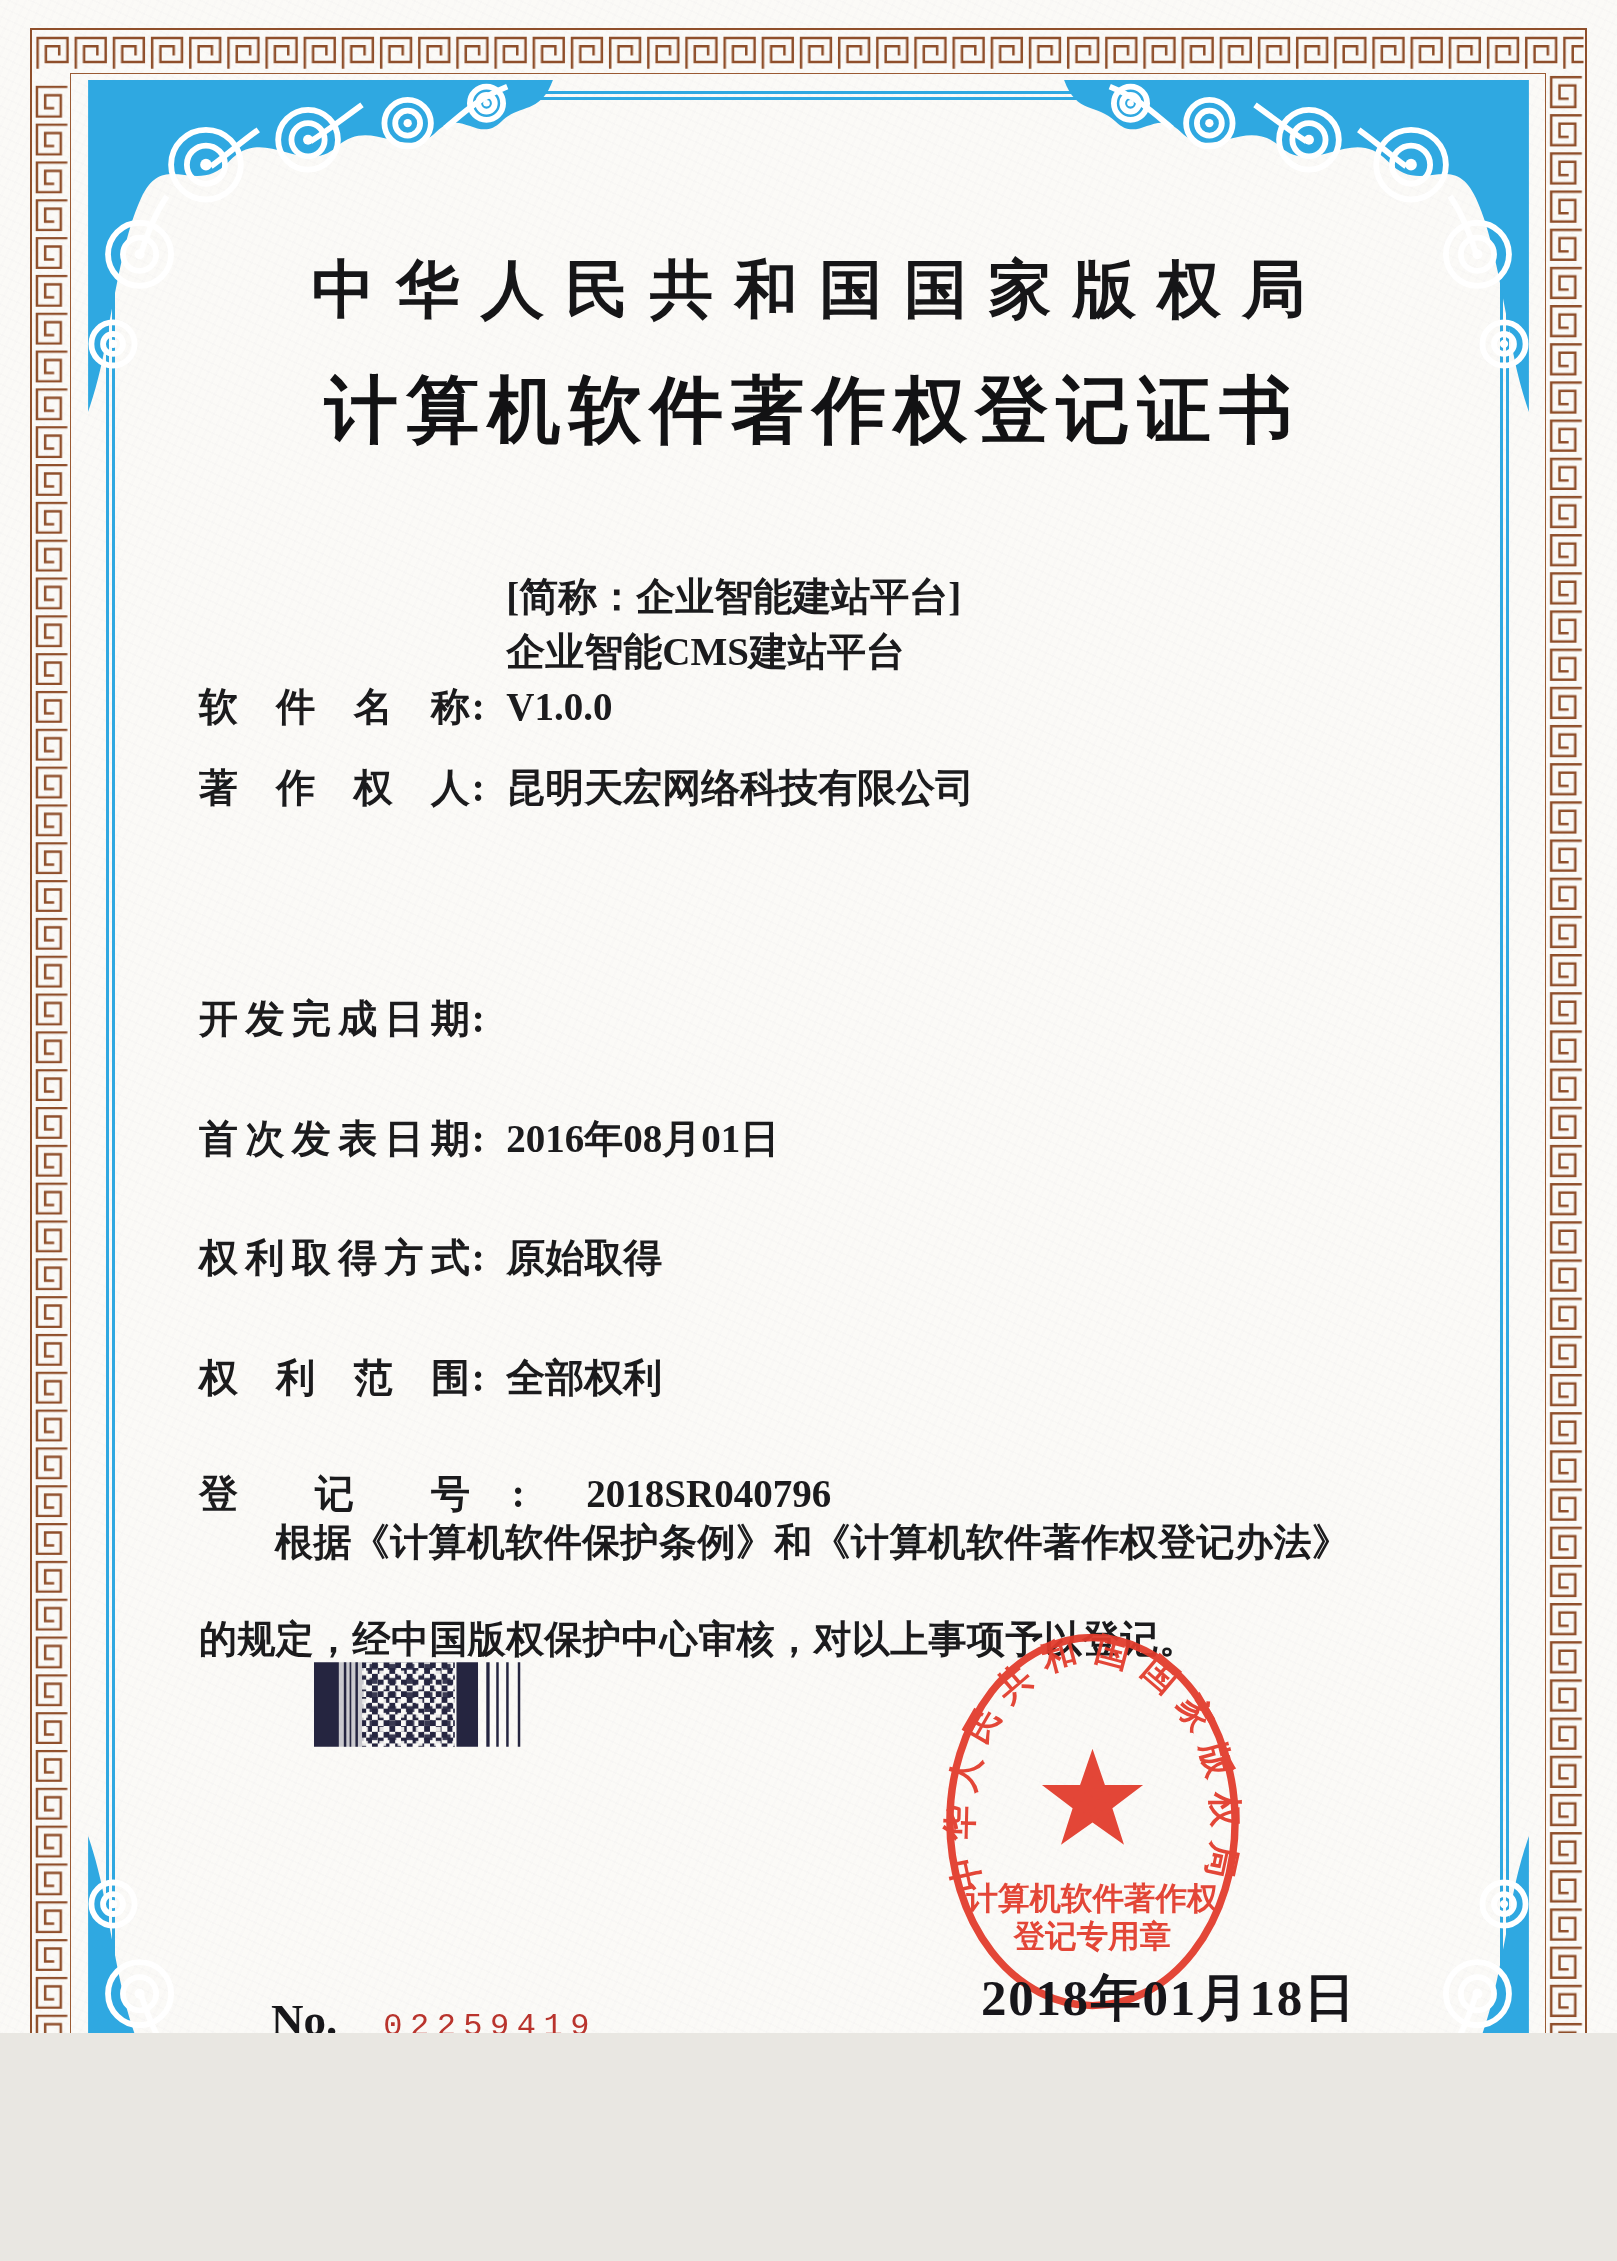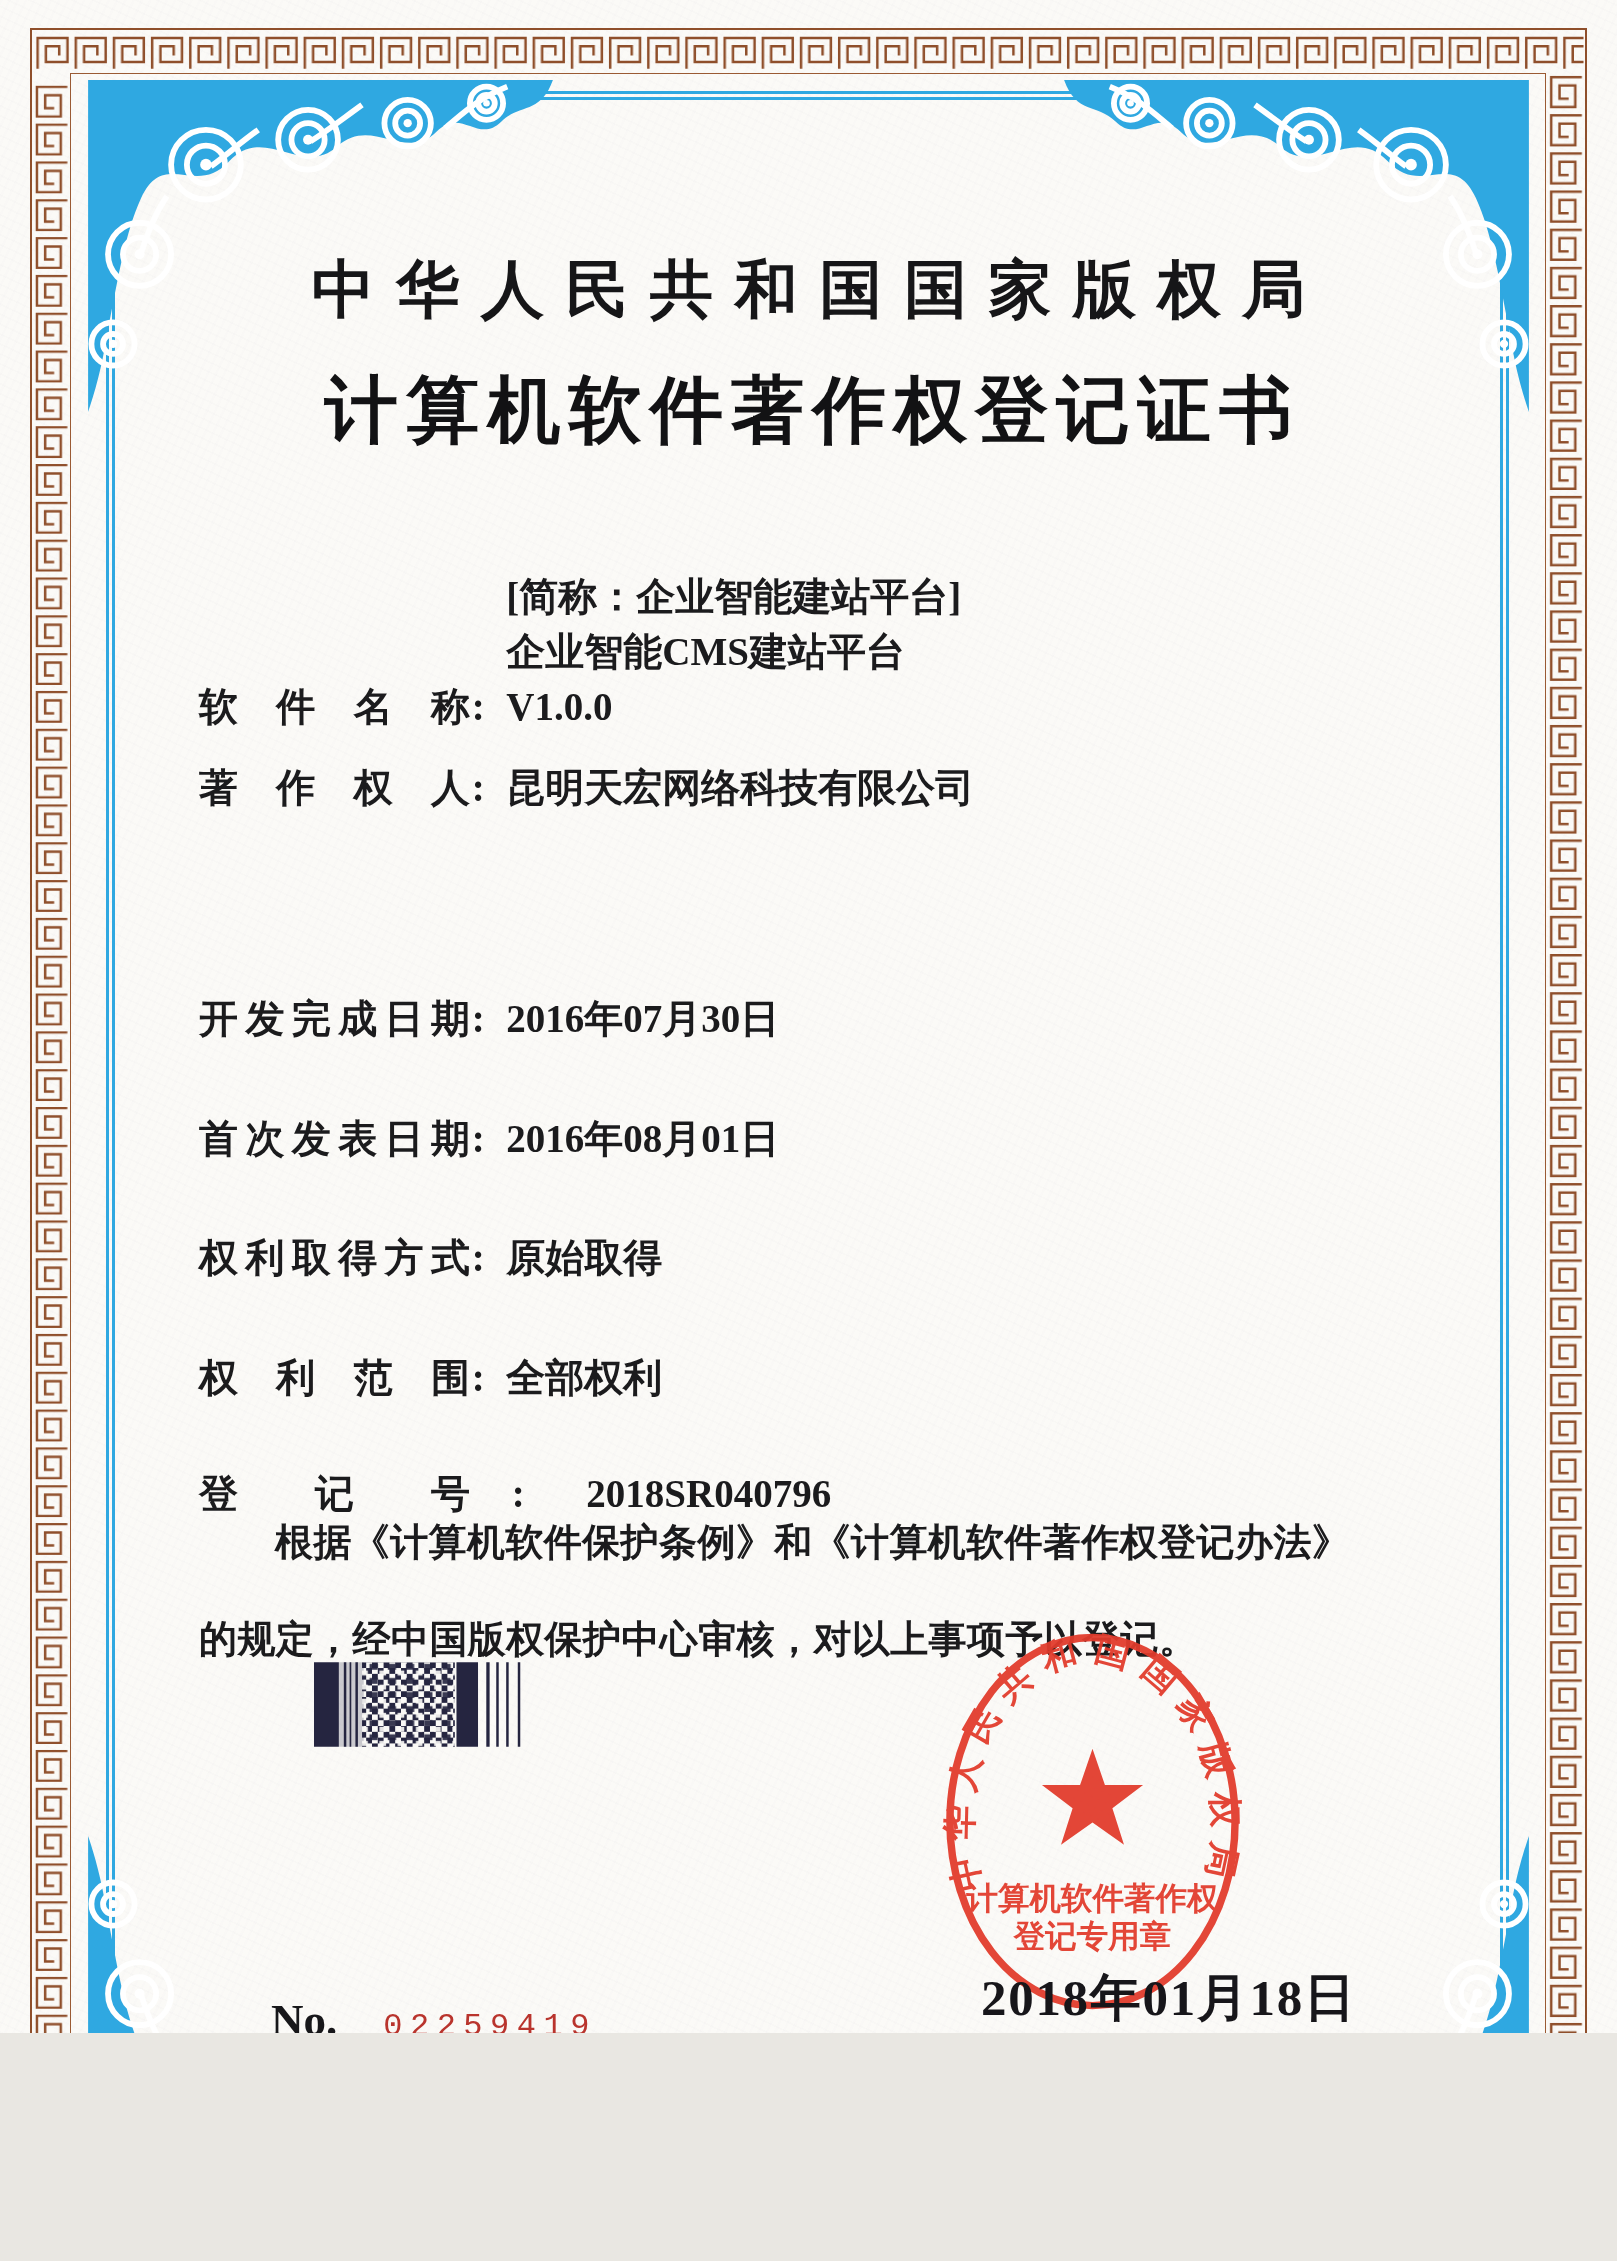--- a/index.html
+++ b/index.html
@@ -162,21 +162,20 @@
     </span>
   </div>
   <div class="field r2">
     <span class="flabel">著作权人</span>
       <span class="fcolon">:</span>
     <span class="fvalue vline">昆明天宏网络科技有限公司</span>
   </div>
   <div class="field r3">
     <span class="flabel">开发完成日期</span>
       <span class="fcolon">:</span>
-    <span class="fvalue vline">2016年07月30日</span>
   </div>
   <div class="field r4">
     <span class="flabel">首次发表日期</span>
       <span class="fcolon">:</span>
     <span class="fvalue vline">2016年08月01日</span>
   </div>
   <div class="field r5">
     <span class="flabel">权利取得方式</span>
       <span class="fcolon">:</span>
     <span class="fvalue vline">原始取得</span>

